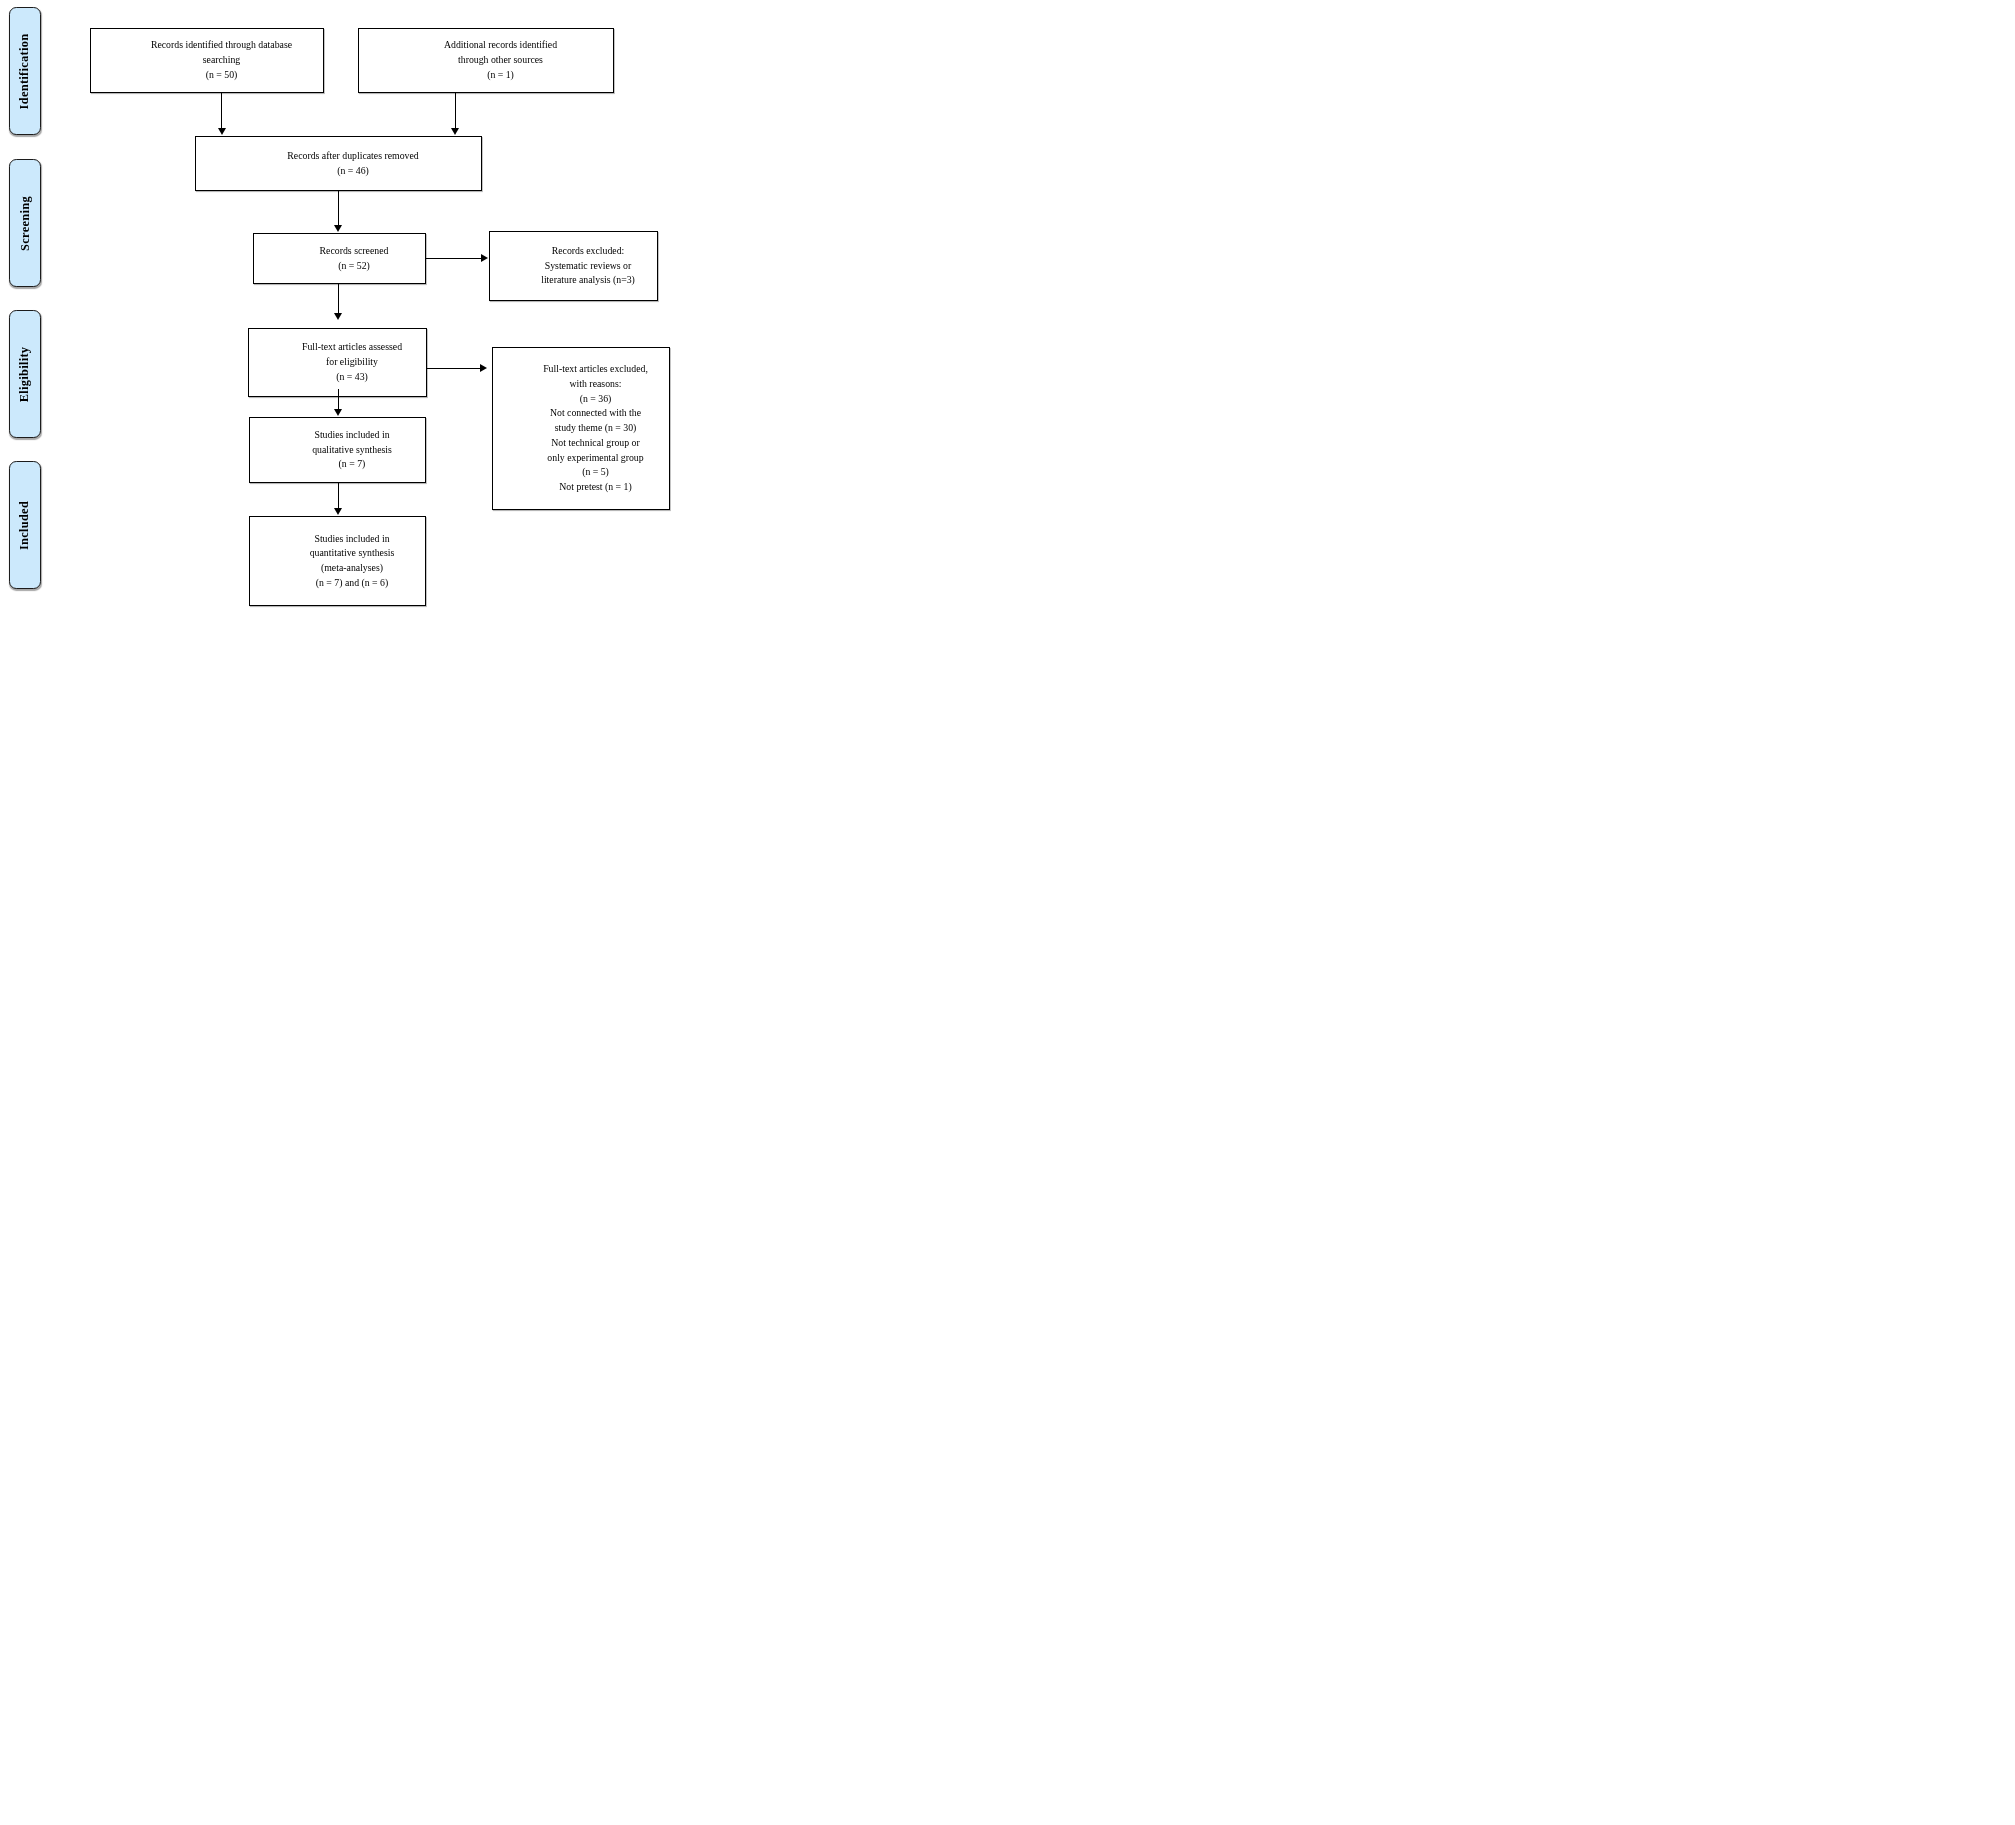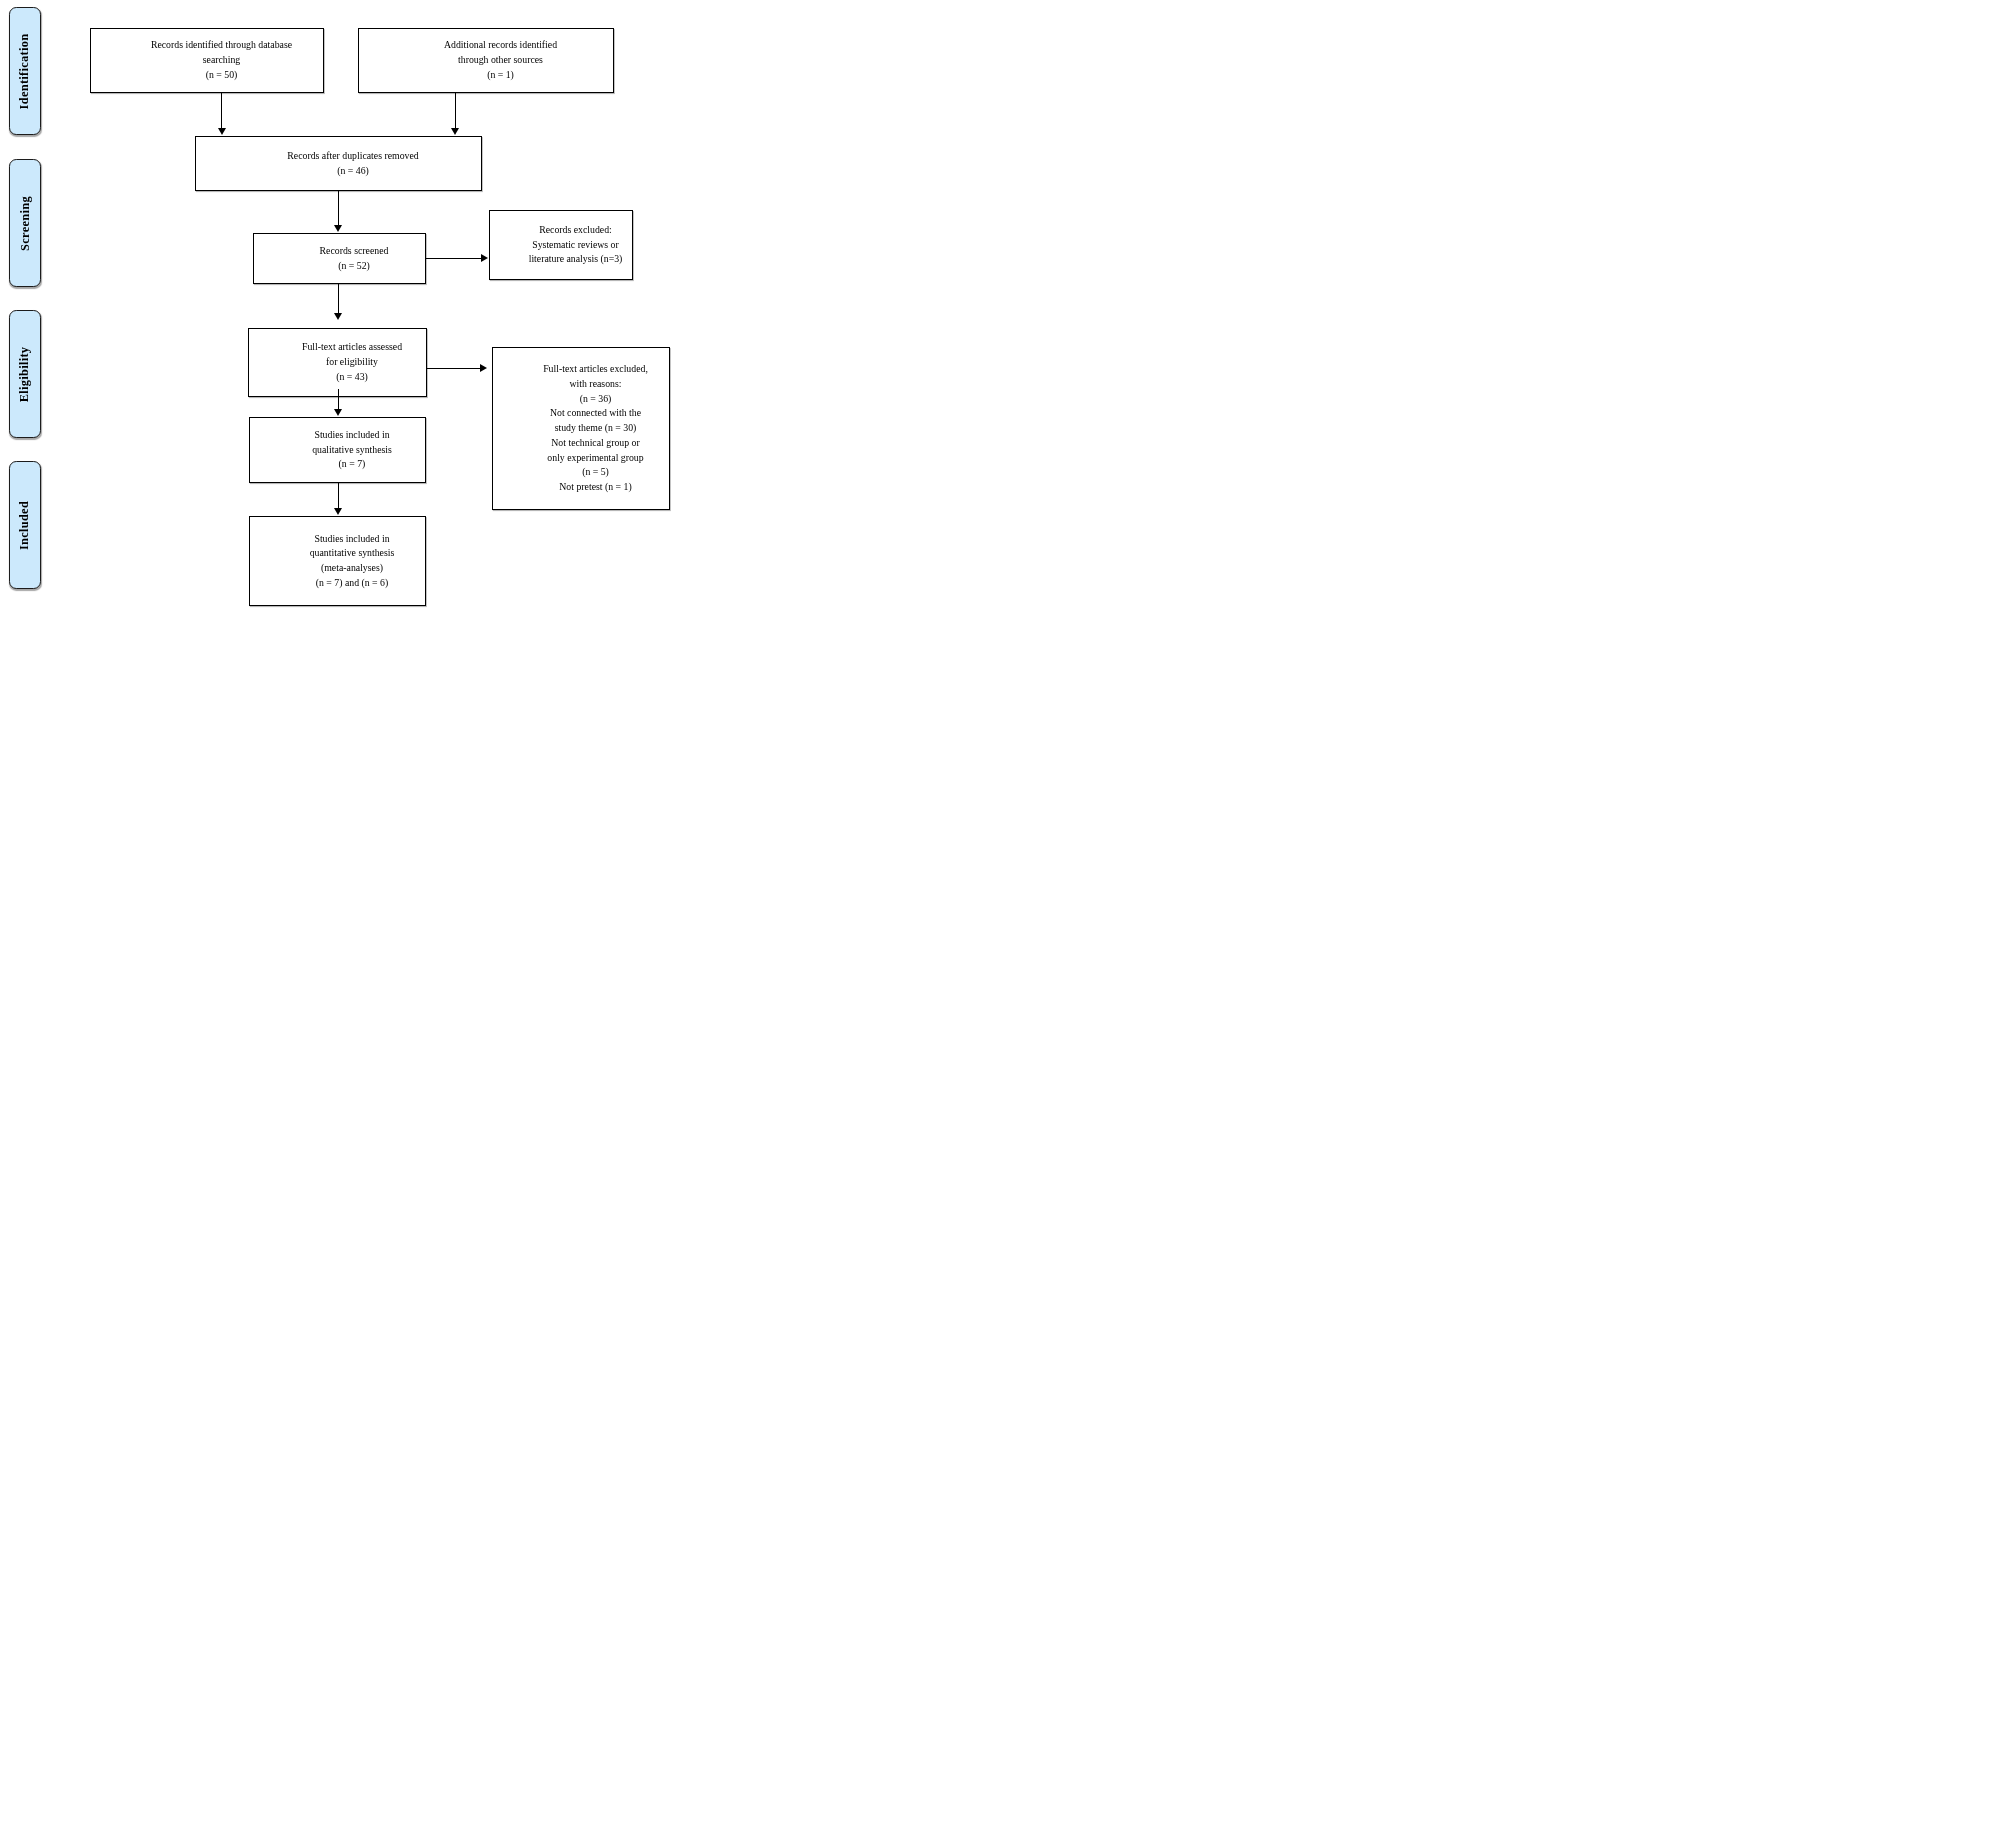--- a/index.html
+++ b/index.html
@@ -118,21 +118,21 @@
   <div class="fbox" style="left:195px;top:136px;width:287px;height:55px;">
     <div class="btext">Records after duplicates removed
 (n = 46)</div>
   </div>
 
   <div class="fbox" style="left:253px;top:233px;width:173px;height:51px;">
     <div class="btext">Records screened
 (n = 52)</div>
   </div>
 
-  <div class="fbox" style="left:489px;top:210px;width:144px;height:70px;font-family:Liberation Serif, serif;">
+  <div class="fbox" style="left:489px;top:231px;width:169px;height:70px;font-family:Liberation Serif, serif;">
     <div class="btext">Records excluded:
 Systematic reviews or
 literature analysis (n=3)</div>
   </div>
 
   <div class="fbox" style="left:248px;top:328px;width:179px;height:69px;">
     <div class="btext">Full-text articles assessed
 for eligibility
 (n = 43)</div>
   </div>

